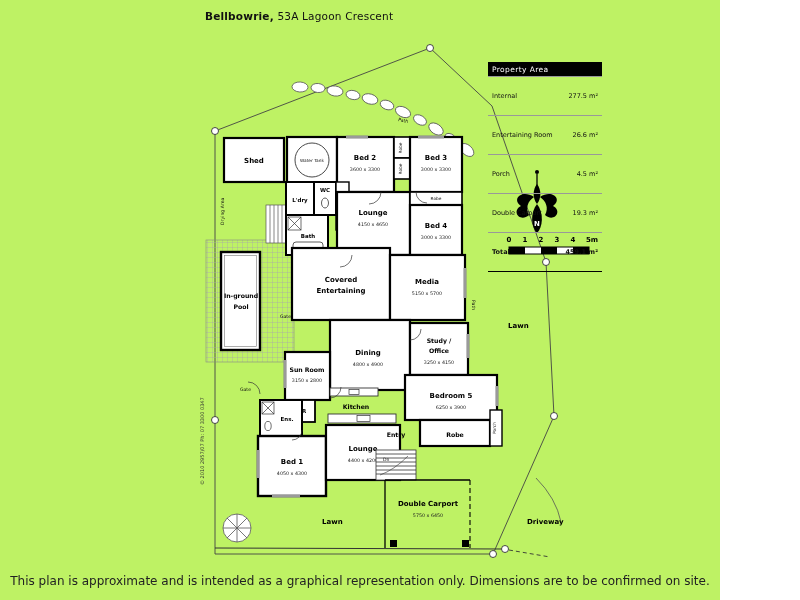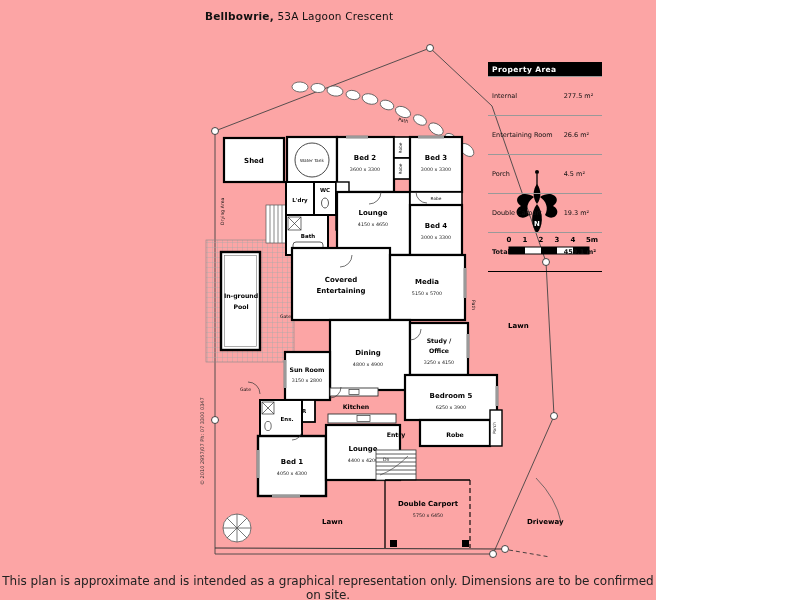--- a/index.html
+++ b/index.html
@@ -1,27 +1,27 @@
 <!DOCTYPE html>
 <html><head>
 <meta charset="utf-8">
 <style>
   html,body{margin:0;padding:0;background:#fff;}
-  #page{position:relative;width:656px;height:600px;background:#fca5a5;overflow:hidden;
+  #page{position:relative;width:720px;height:600px;background:#bef264;overflow:hidden;
         font-family:"DejaVu Sans",sans-serif;color:#111;}
   
   #title{position:absolute;left:205px;top:10px;font-size:10.5px;letter-spacing:.2px;}
   #title b{font-weight:700;}
   
   #ptable{position:absolute;left:488px;top:62px;width:114px;border-collapse:collapse;
           font-size:6.5px;}
-  #ptable .hdr{background:#000;color:#fff;font-weight:700;font-size:7.5px;
+  #ptable .hdr{background:#000;color:#fff;font-weight:400;font-size:7.5px;
           padding:2.5px 4px;letter-spacing:.4px;}
   #ptable td{padding:15px 4px;border-bottom:.5px solid #999;}
-  #ptable td.v{text-align:left;white-space:nowrap;}
+  #ptable td.v{text-align:right;white-space:nowrap;}
   #ptable tr.total td{border-top:1.5px solid #000;border-bottom:1.5px solid #000;font-weight:700;}
   
   #footer{position:absolute;left:0;top:574px;width:100%;text-align:center;
           font-size:12px;color:#222;}
   #copyright{position:absolute;left:199px;top:485px;width:130px;font-size:5px;color:#333;
           transform:rotate(-90deg);transform-origin:0 0;white-space:nowrap;}
   
   .rname{font:700 7px "DejaVu Sans",sans-serif;fill:#000;}
   .rname2{font:700 6.2px "DejaVu Sans",sans-serif;fill:#000;}
   .rdims{font:400 4.8px "DejaVu Sans",sans-serif;fill:#222;}

